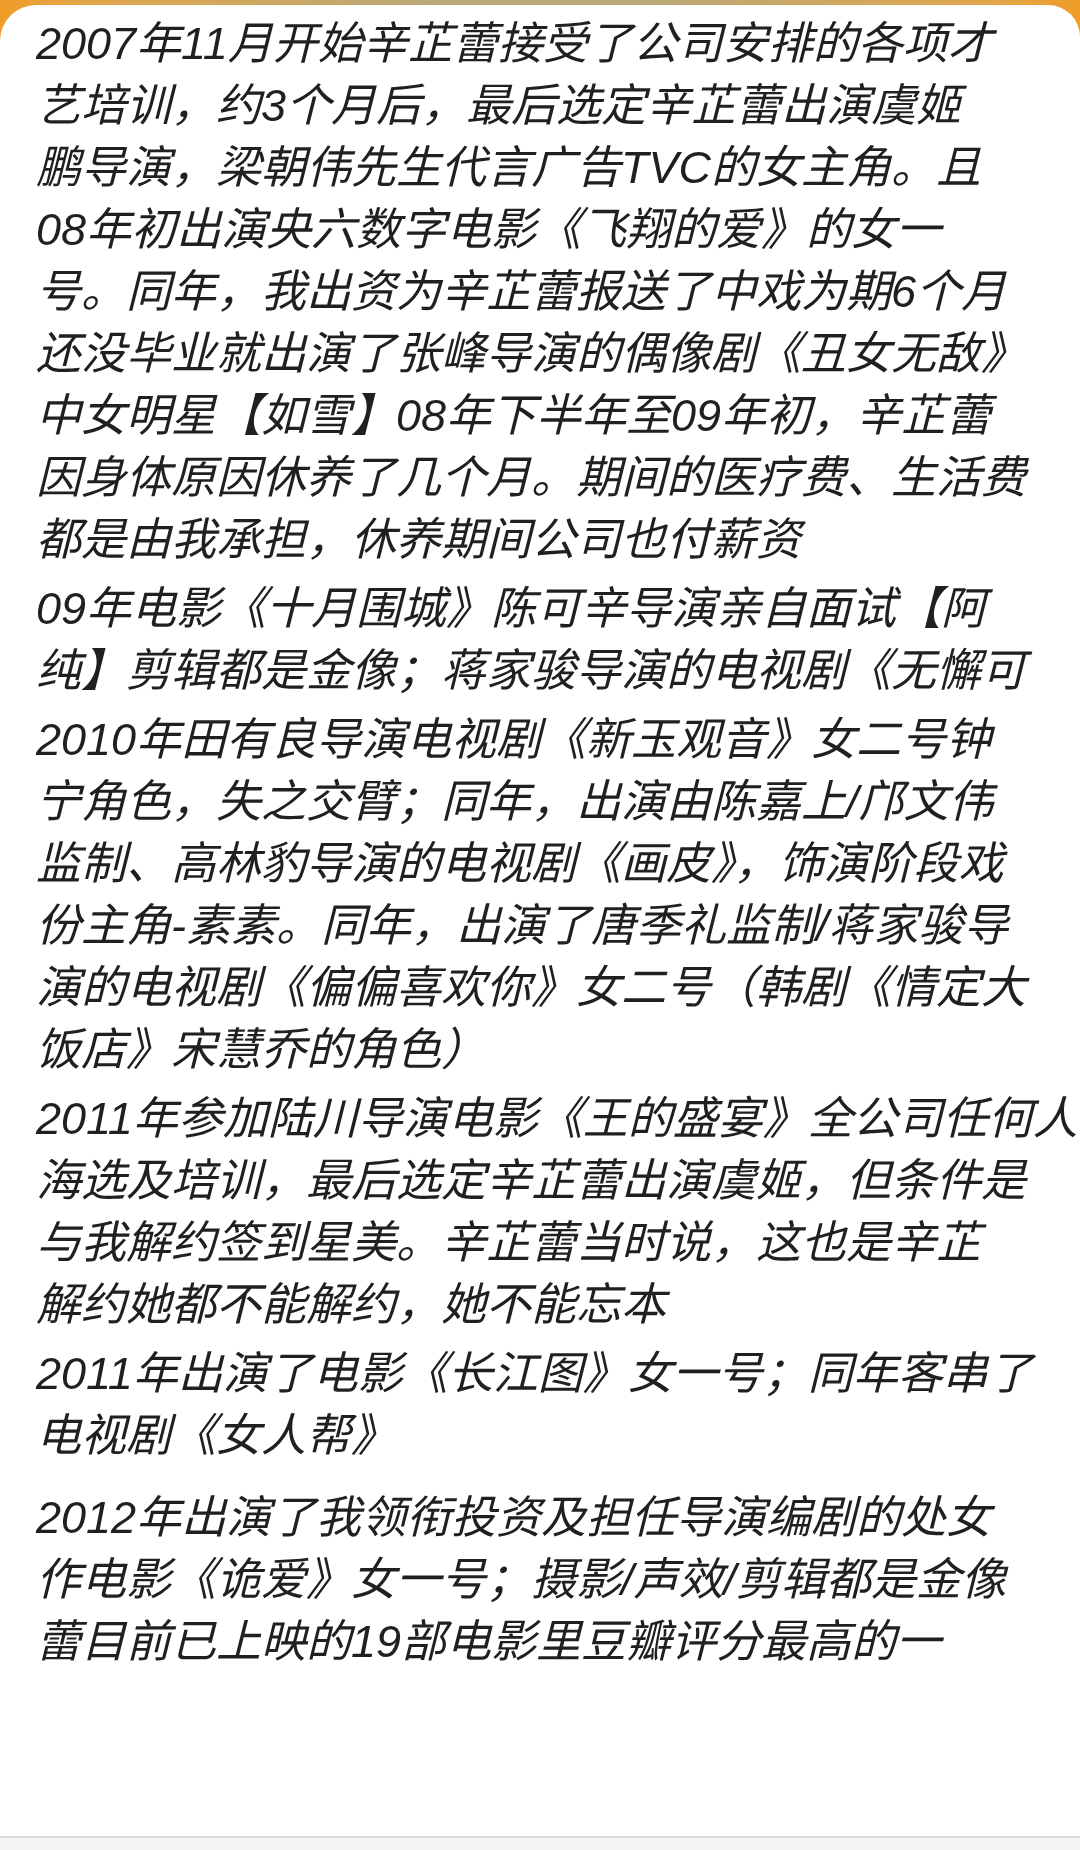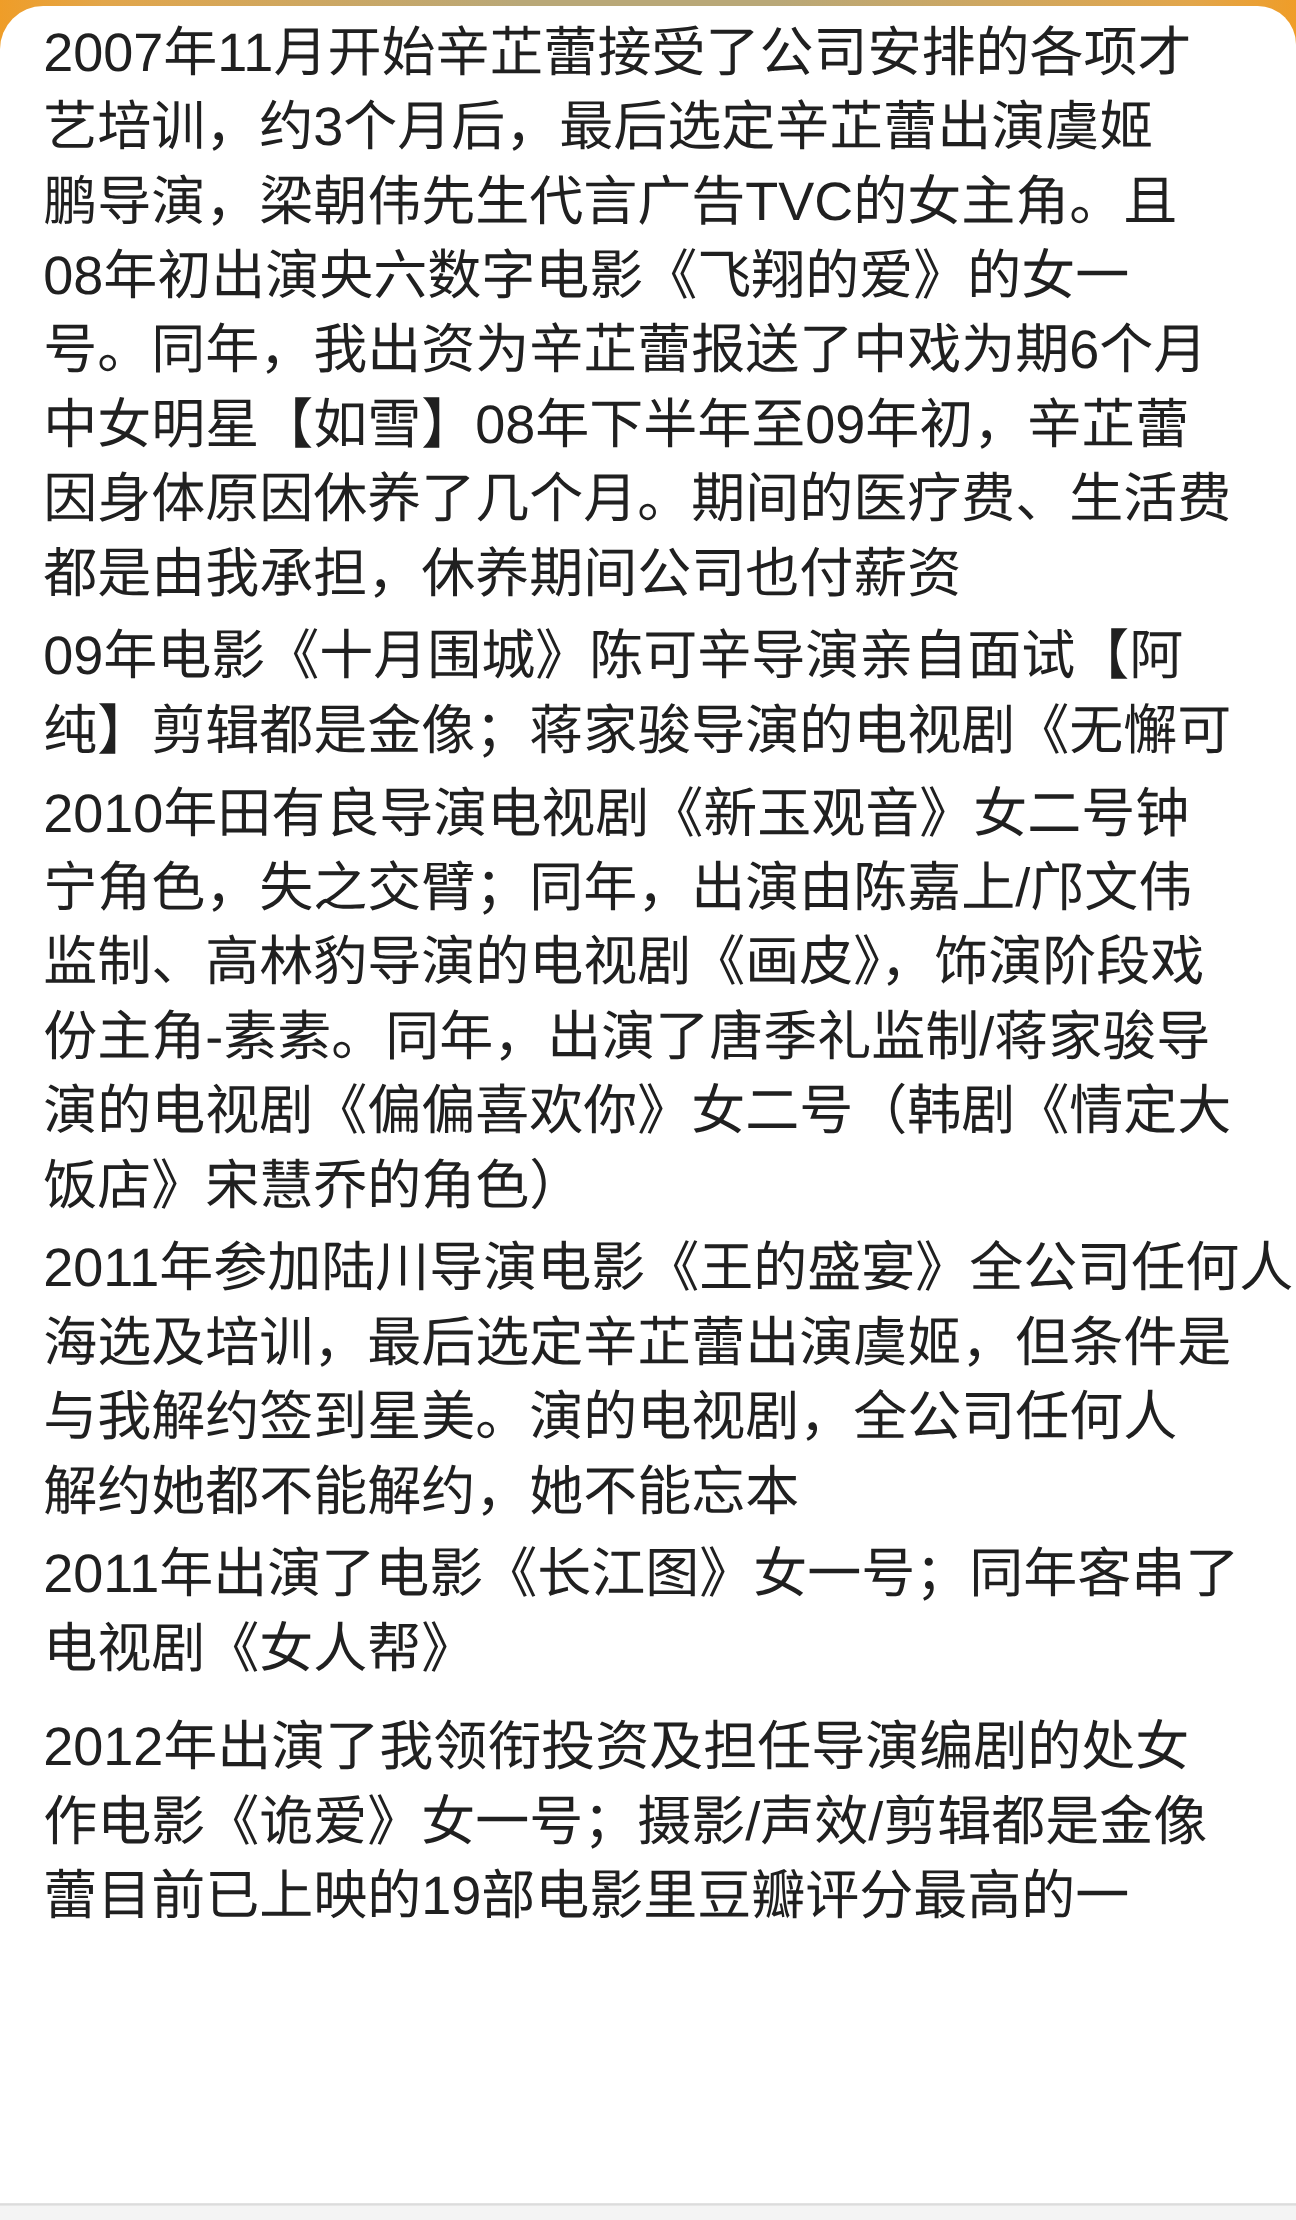--- a/index.html
+++ b/index.html
@@ -30,21 +30,21 @@
     border-top-left-radius: 36px;
     border-top-right-radius: 32px;
   }
   .article-text {
     padding: 8px 28px 0 36px;
     color: var(--text-color, #202020);
     font-size: 45px;
     line-height: 62px;
     font-weight: 400;
   }
-  .paragraph { margin: 0; }
+  .paragraph { margin: 0; font-style: italic; }
   .paragraph + .paragraph { margin-top: 7px; }
   .paragraph.extra-gap { margin-top: 20px; }
   .text-line {
     white-space: nowrap;
     overflow: visible;
   }
   .bottom-strip {
     position: absolute;
     left: 0; right: 0; bottom: 0;
     height: 12px;
@@ -59,40 +59,41 @@
 <div class="top-accent"></div>
 
 <div class="card">
   <div class="article-text">
       <div class="paragraph">
         <div class="text-line">2007年11月开始辛芷蕾接受了公司安排的各项才</div>
         <div class="text-line">艺培训，约3个月后，最后选定辛芷蕾出演虞姬</div>
         <div class="text-line">鹏导演，梁朝伟先生代言广告TVC的女主角。且</div>
         <div class="text-line">08年初出演央六数字电影《飞翔的爱》的女一</div>
         <div class="text-line">号。同年，我出资为辛芷蕾报送了中戏为期6个月</div>
+        <div class="text-line">还没毕业就出演了张峰导演的偶像剧《丑女无敌》</div>
         <div class="text-line">中女明星【如雪】08年下半年至09年初，辛芷蕾</div>
         <div class="text-line">因身体原因休养了几个月。期间的医疗费、生活费</div>
         <div class="text-line">都是由我承担，休养期间公司也付薪资</div>
       </div>
       <div class="paragraph">
         <div class="text-line">09年电影《十月围城》陈可辛导演亲自面试【阿</div>
         <div class="text-line">纯】剪辑都是金像；蒋家骏导演的电视剧《无懈可</div>
       </div>
       <div class="paragraph">
         <div class="text-line">2010年田有良导演电视剧《新玉观音》女二号钟</div>
         <div class="text-line">宁角色，失之交臂；同年，出演由陈嘉上/邝文伟</div>
         <div class="text-line">监制、高林豹导演的电视剧《画皮》，饰演阶段戏</div>
         <div class="text-line">份主角-素素。同年，出演了唐季礼监制/蒋家骏导</div>
         <div class="text-line">演的电视剧《偏偏喜欢你》女二号（韩剧《情定大</div>
         <div class="text-line">饭店》宋慧乔的角色）</div>
       </div>
       <div class="paragraph">
         <div class="text-line">2011年参加陆川导演电影《王的盛宴》全公司任何人</div>
         <div class="text-line">海选及培训，最后选定辛芷蕾出演虞姬，但条件是</div>
-        <div class="text-line">与我解约签到星美。演的电视剧，全公司任何人</div>
+        <div class="text-line">与我解约签到星美。辛芷蕾当时说，这也是辛芷</div>
         <div class="text-line">解约她都不能解约，她不能忘本</div>
       </div>
       <div class="paragraph">
         <div class="text-line">2011年出演了电影《长江图》女一号；同年客串了</div>
         <div class="text-line">电视剧《女人帮》</div>
       </div>
       <div class="paragraph extra-gap">
         <div class="text-line">2012年出演了我领衔投资及担任导演编剧的处女</div>
         <div class="text-line">作电影《诡爱》女一号；摄影/声效/剪辑都是金像</div>
         <div class="text-line">蕾目前已上映的19部电影里豆瓣评分最高的一</div>

